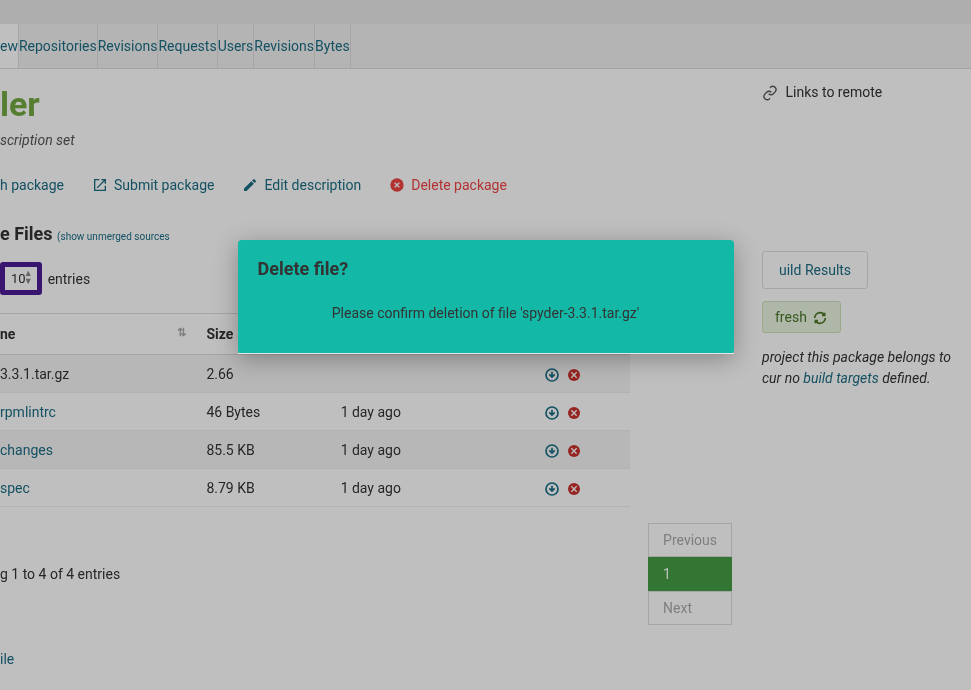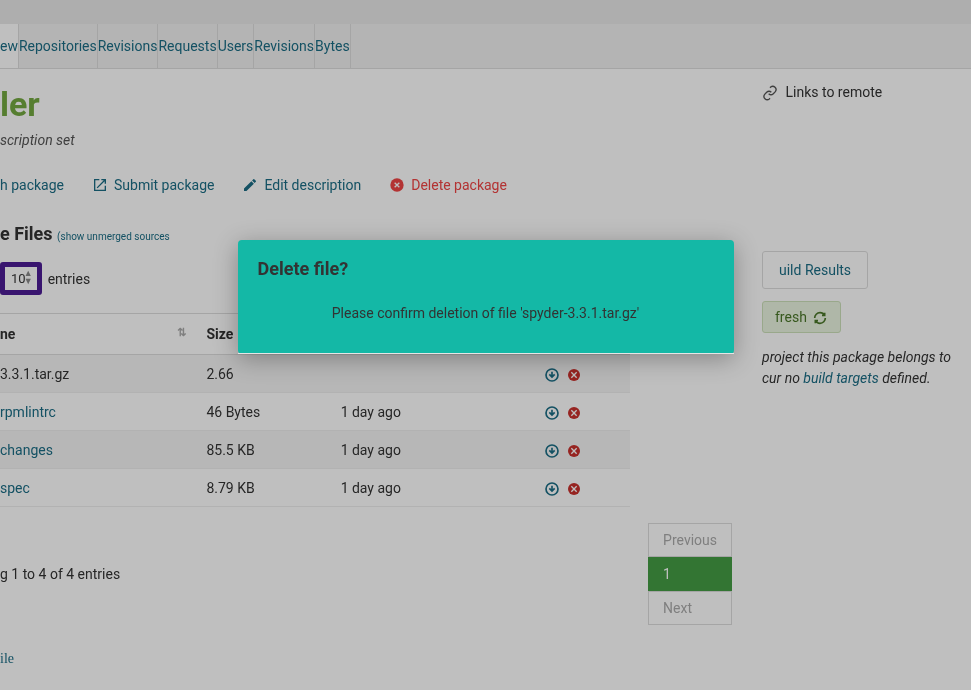--- a/index.html
+++ b/index.html
@@ -165,21 +165,21 @@
       padding: 8px 14px;
       color: #888;
       background: #fff;
     }
     .page-btn.active {
       background: #449d44;
       color: #fff;
       border-color: #449d44;
     }
     .page-btn.disabled { color: #aaa; }
-    .add-file { color: #1b6d85; cursor: pointer; margin-top: 10px; display: inline-block; font-family: Liberation Serif, serif;}
+    .add-file { color: #1b6d85; cursor: pointer; margin-top: 10px; display: inline-block;}
     .revision-heading {
       font-weight: bold;
       font-size: 16px;
       margin-top: 25px;
       padding-top: 18px;
       border-top: 1px solid #ddd;
     }
     .side-tabs {
       display: flex;
       border: 1px solid #ddd;

